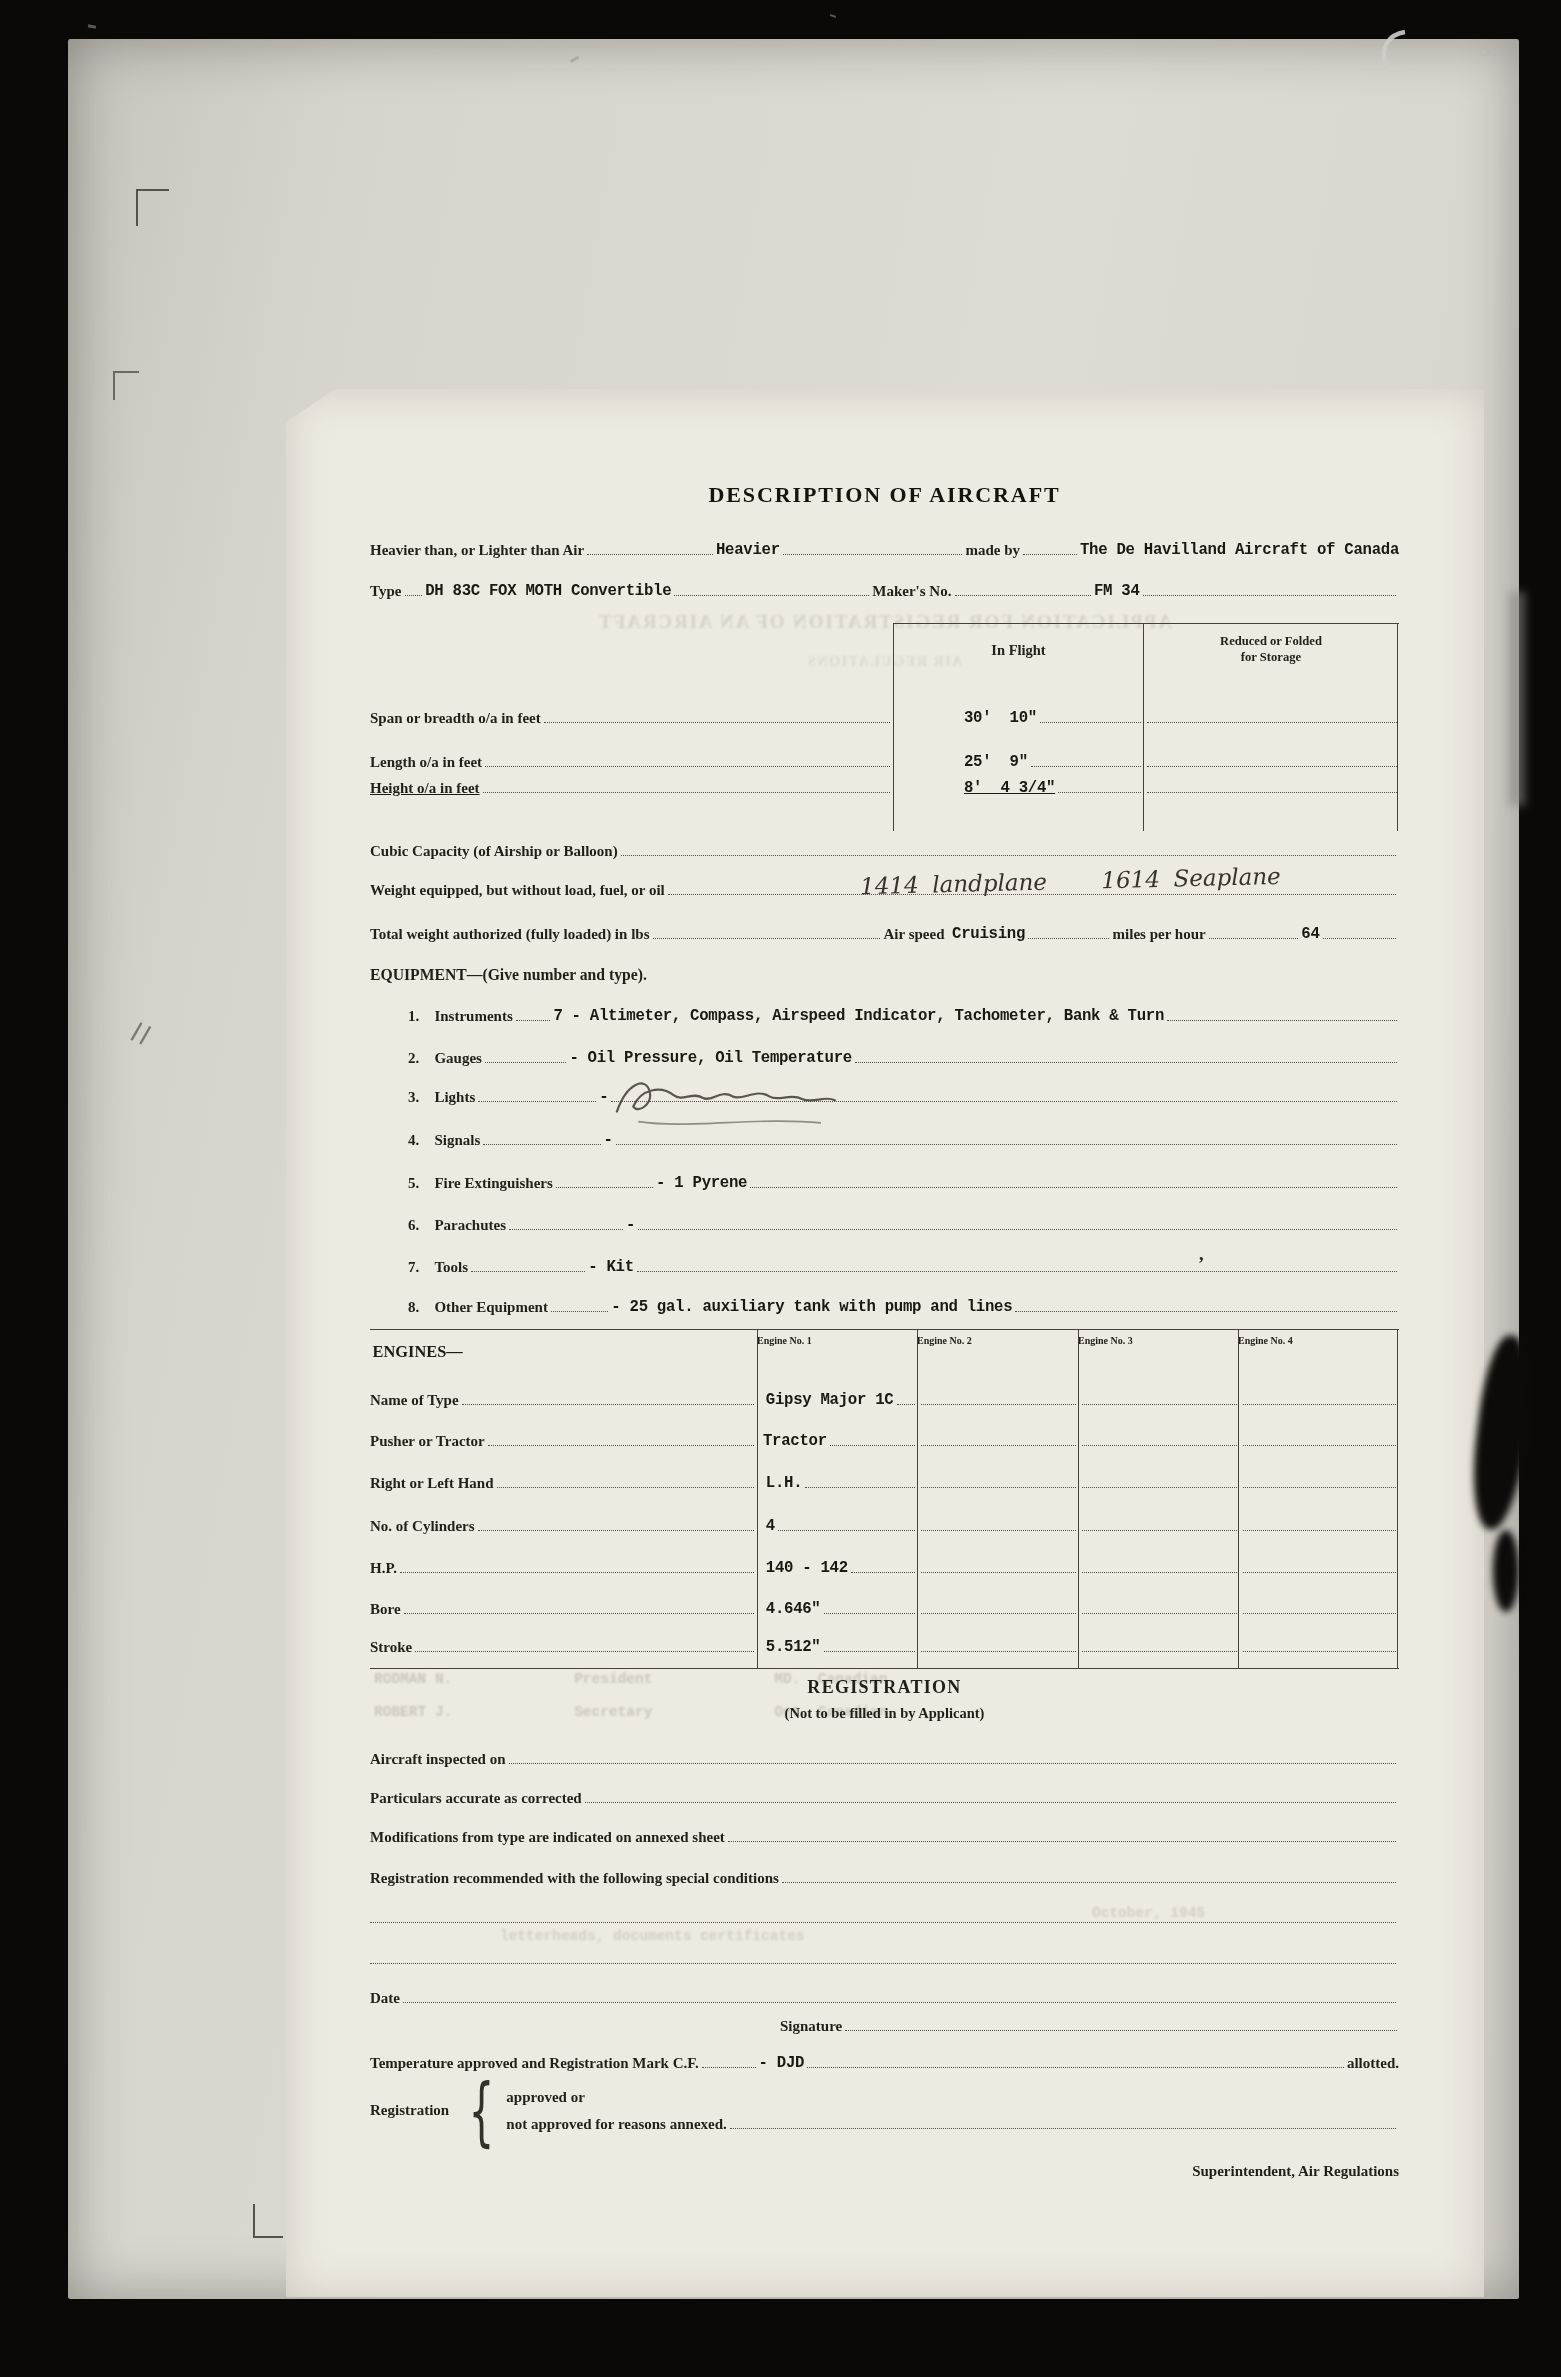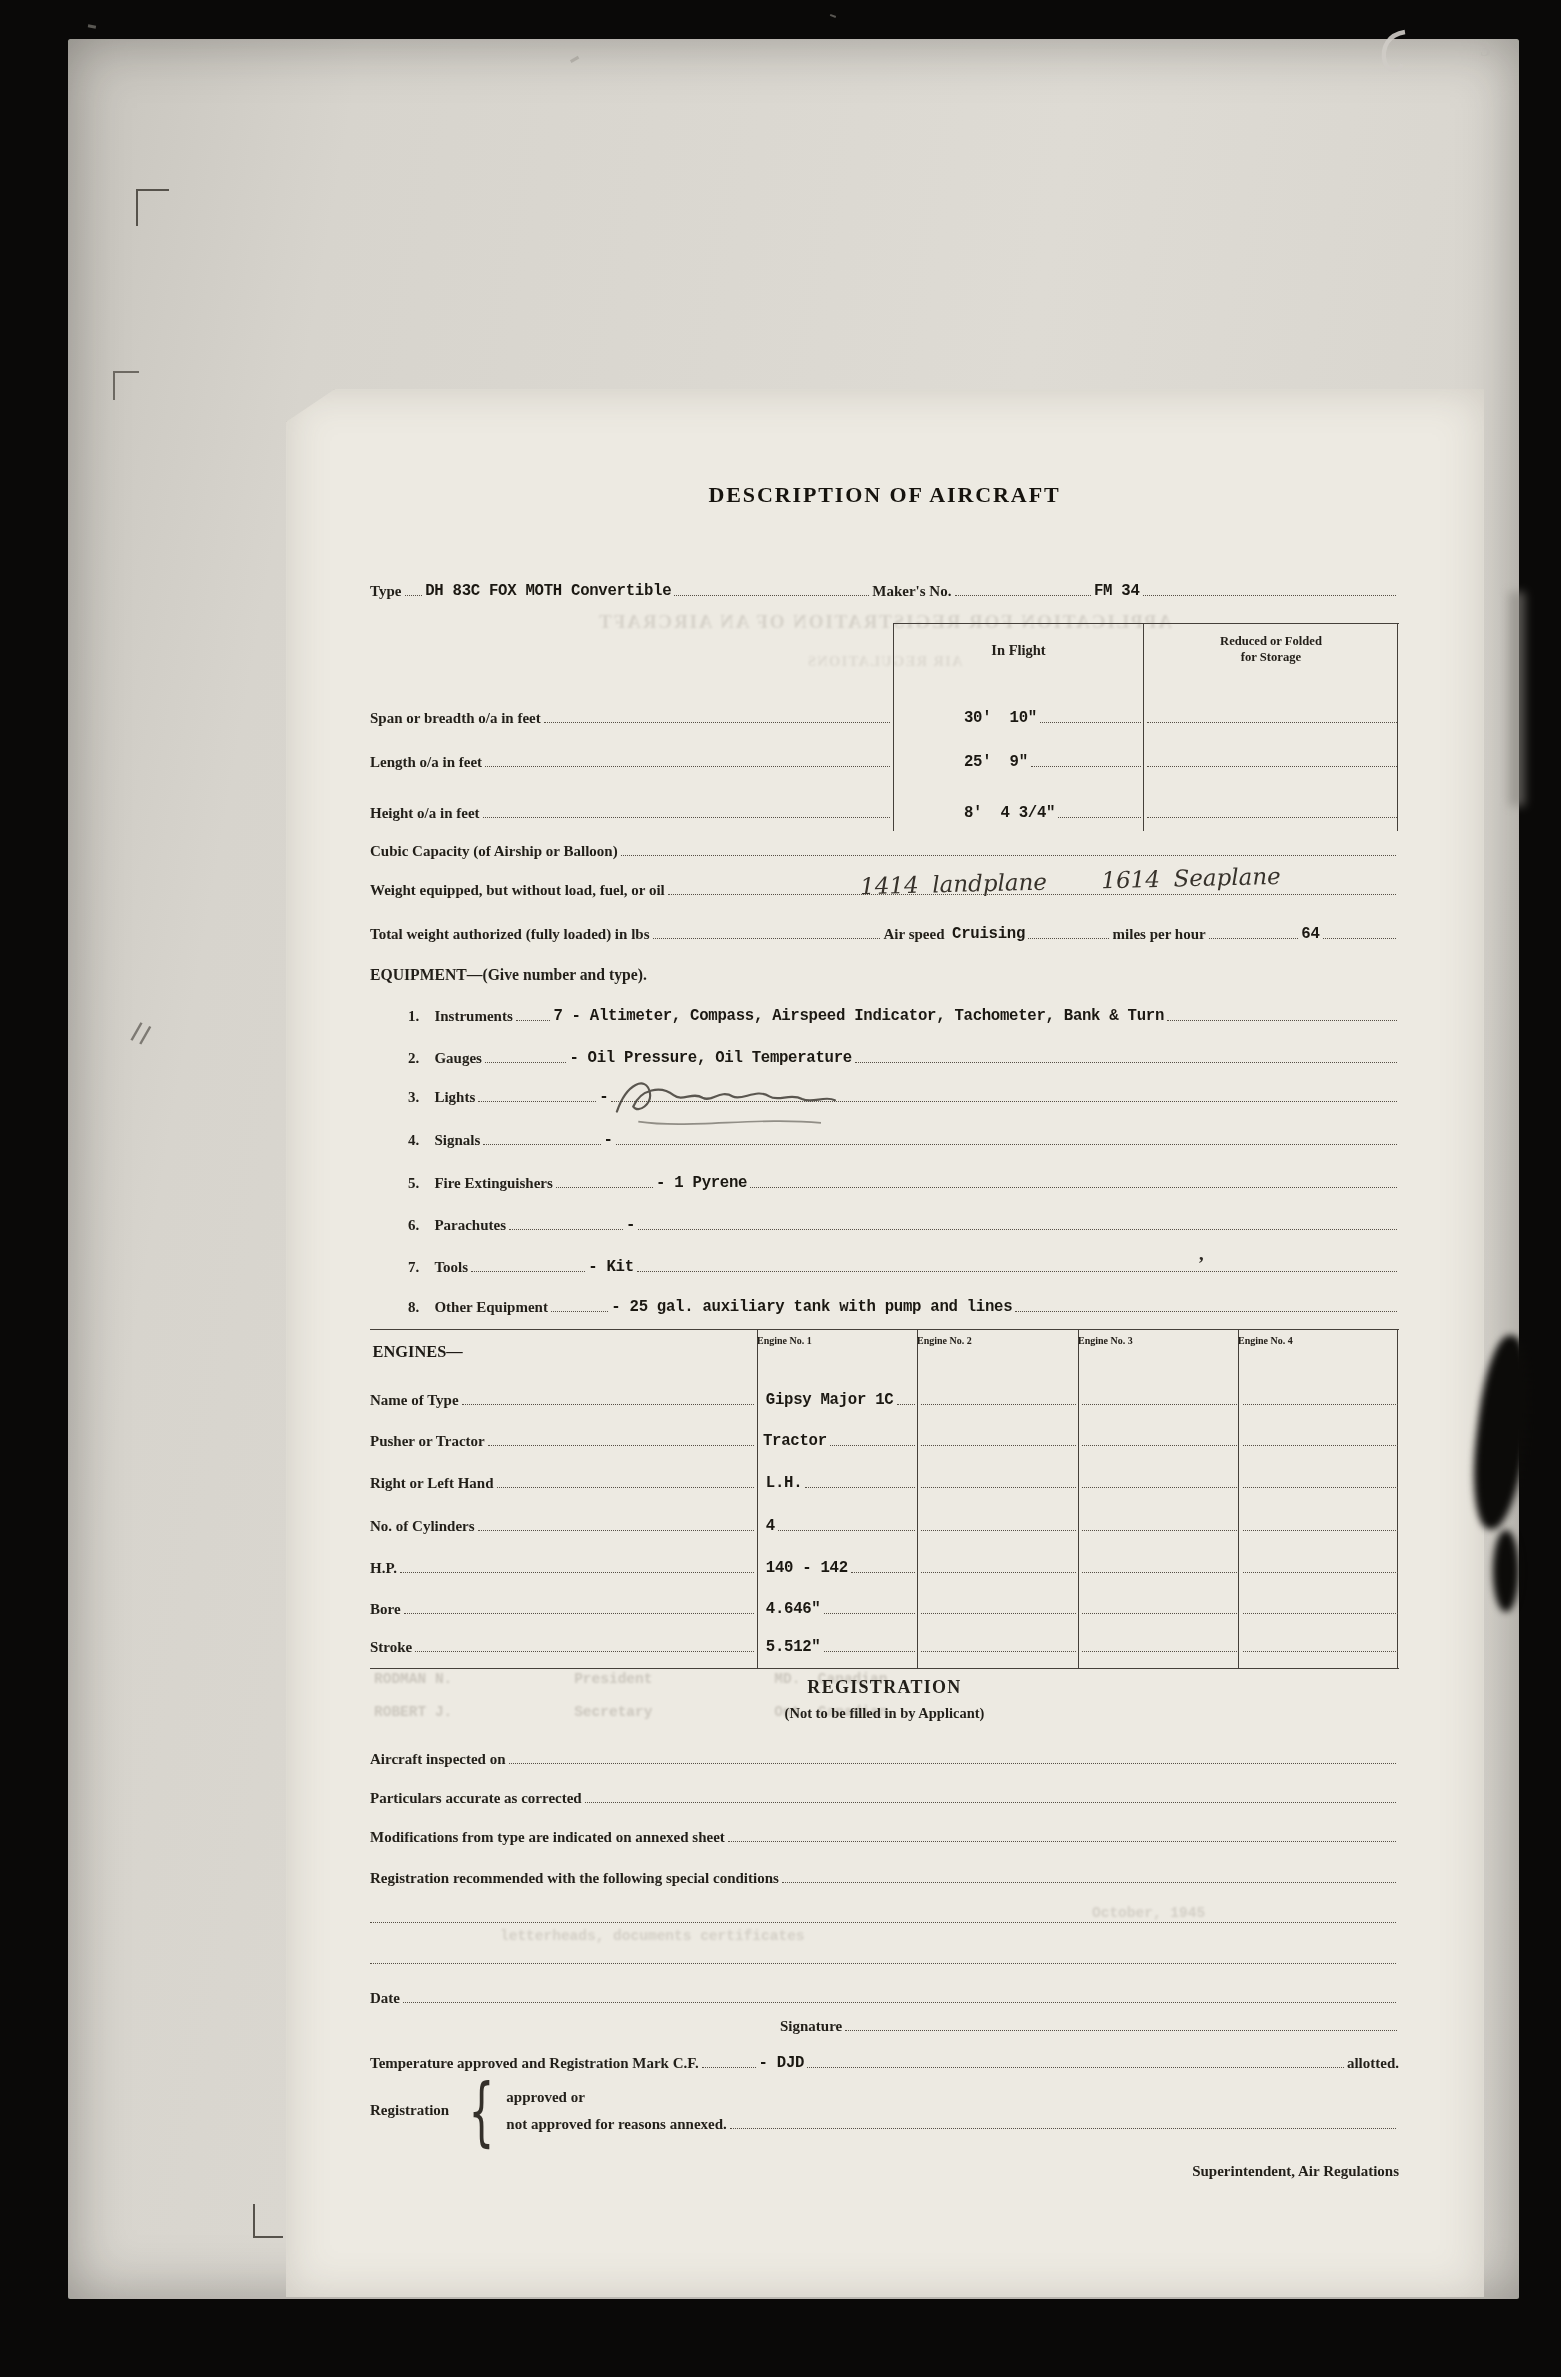--- a/index.html
+++ b/index.html
@@ -92,20 +92,29 @@
     <div class="bleed mir" style="left:84px; top:264px; width:1029px; text-align:center; font-size:14.5px; letter-spacing:1.3px; opacity:.13;">AIR REGULATIONS</div>
     <div class="bleed" style="left:88px; top:1282px; font-family:'Liberation Mono',monospace; font-size:14.5px; opacity:.26;">RODMAN N.              President              MD.  Canadian</div>
     <div class="bleed" style="left:88px; top:1315px; font-family:'Liberation Mono',monospace; font-size:14.5px; opacity:.26;">ROBERT J.              Secretary              Ont. Canadian</div>
     <div class="bleed" style="left:214px; top:1539px; font-family:'Liberation Mono',monospace; font-size:14.5px; opacity:.2;">letterheads, documents certificates</div>
     <div class="bleed" style="left:806px; top:1516px; font-family:'Liberation Mono',monospace; font-size:14.5px; opacity:.2;">October, 1945</div>
 
     <div class="line center" style="top:81px; height:38px;">
       <span class="title">DESCRIPTION OF AIRCRAFT</span>
     </div>
 
+    <div class="line" style="top:142px;">
+      <span class="lbl">Heavier than, or Lighter than Air</span>
+      <i class="ld" style="flex:.7"></i>
+      <span class="typed">Heavier</span>
+      <i class="ld" style="flex:1"></i>
+      <span class="lbl">made by</span>
+      <i class="ld" style="flex:.3"></i>
+      <span class="typed">The De Havilland Aircraft of Canada</span>
+    </div>
 
     <div class="line" style="top:183px;">
       <span class="lbl">Type</span>
       <i class="ld" style="flex:0 0 17.6px"></i>
       <span class="typed">DH 83C FOX MOTH Convertible</span>
       <i class="ld" style="flex:1"></i>
       <span class="lbl">Maker's No.</span>
       <i class="ld" style="flex:.7"></i>
       <span class="typed">FM 34</span>
       <i class="ld" style="flex:1.3"></i>
@@ -141,21 +150,21 @@
             <i class="ld"></i>
           </div>
         <div class="cell">
             <span class="typed" style="margin-left:71px;">25'  9"</span>
             <i class="ld"></i>
           </div>
         <div class="cell">
             <i class="ld"></i>
           </div>
       </div>
-      <div class="drow" style="top:171px;">
+      <div class="drow" style="top:146px;text-decoration:underline;">
         <div class="cell">
             <span class="lbl">Height o/a in feet</span>
             <i class="ld"></i>
           </div>
         <div class="cell">
             <span class="typed" style="margin-left:71px;">8'  4 3/4"</span>
             <i class="ld"></i>
           </div>
         <div class="cell">
             <i class="ld"></i>

